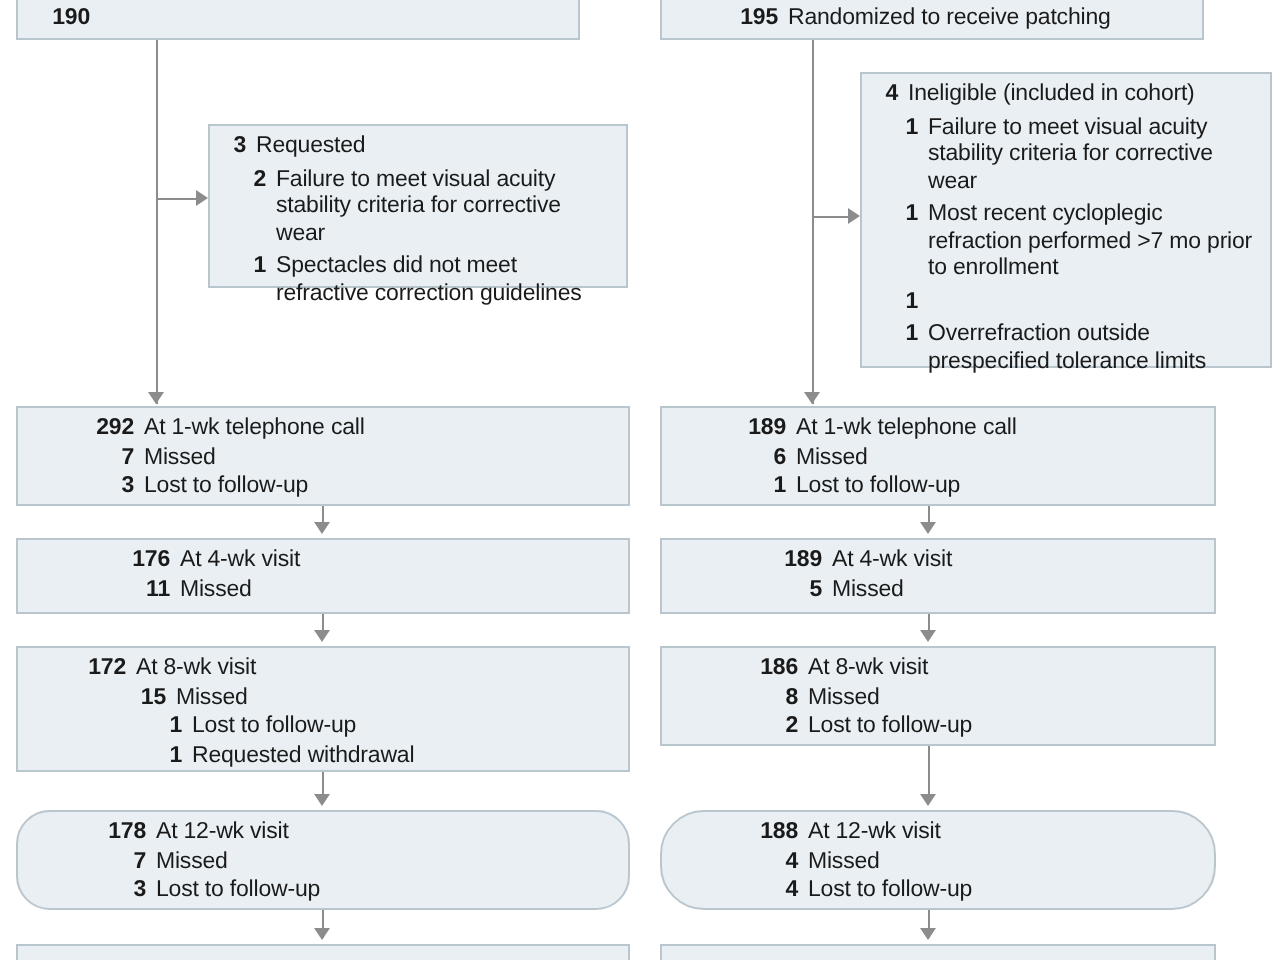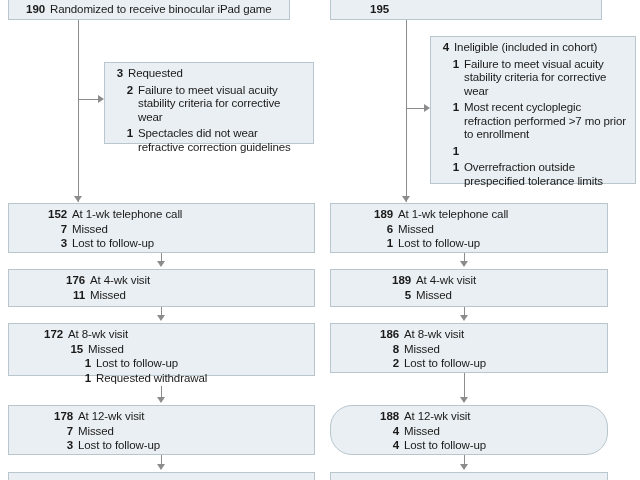--- a/index.html
+++ b/index.html
@@ -85,48 +85,47 @@
     border-bottom: 4px solid transparent;
     border-left: 6px solid #8c8c8c;
   }
 </style>
 </head>
 <body>
 
 <div class="fbox hdr" style="left:8px; top:-4px; width:282px; height:24px; padding-top:5px;">
   <div class="row lvl0">
     <span class="num">190</span>
-    <span class="txt">Randomized to receive binocular iPad game</span>
   </div>
 </div>
 
 <div class="vline" style="left:78px; top:20px; height:182px;"></div>
 <div class="arrow-down" style="left:74px; top:196px;"></div>
 
 <div class="hline" style="left:78px; top:99px; width:22px;"></div>
 <div class="arrow-right" style="left:98px; top:95px;"></div>
 
 <div class="fbox" style="left:104px; top:62px; width:210px; height:82px;">
   <div class="row lvl0">
     <span class="num" style="width:12px">3</span>
     <span class="txt">Requested</span>
   </div>
   <div class="row lvl1" style="margin-top:3px">
     <span class="num" style="width:12px">2</span>
     <span class="txt">Failure to meet visual acuity stability criteria for corrective wear</span>
   </div>
   <div class="row lvl1" style="margin-top:3px">
     <span class="num" style="width:12px">1</span>
-    <span class="txt">Spectacles did not wear refractive correction guidelines</span>
+    <span class="txt">Spectacles did not meet refractive correction guidelines</span>
   </div>
 </div>
 
 <div class="fbox" style="left:8px; top:203px; width:307px; height:50px;">
   <div class="row lvl0">
-    <span class="num" style="width:52px">152</span>
+    <span class="num" style="width:52px">292</span>
     <span class="txt">At 1-wk telephone call</span>
   </div>
   <div class="row lvl0">
     <span class="num" style="width:52px">7</span>
     <span class="txt">Missed</span>
   </div>
   <div class="row lvl0">
     <span class="num" style="width:52px">3</span>
     <span class="txt">Lost to follow-up</span>
   </div>
@@ -142,21 +141,21 @@
   </div>
   <div class="row lvl0">
     <span class="num" style="width:70px">11</span>
     <span class="txt">Missed</span>
   </div>
 </div>
 
 <div class="vline" style="left:161px; top:307px; height:12px;"></div>
 <div class="arrow-down" style="left:157px; top:315px;"></div>
 
-<div class="fbox" style="left:8px; top:323px; width:307px; height:53px;">
+<div class="fbox" style="left:8px; top:323px; width:307px; height:63px;">
   <div class="row lvl0">
     <span class="num" style="width:48px">172</span>
     <span class="txt">At 8-wk visit</span>
   </div>
   <div class="row lvl0">
     <span class="num" style="width:68px">15</span>
     <span class="txt">Missed</span>
   </div>
   <div class="row lvl0">
     <span class="num" style="width:76px">1</span>
@@ -164,21 +163,21 @@
   </div>
   <div class="row lvl0">
     <span class="num" style="width:76px">1</span>
     <span class="txt">Requested withdrawal</span>
   </div>
 </div>
 
 <div class="vline" style="left:161px; top:386px; height:15px;"></div>
 <div class="arrow-down" style="left:157px; top:397px;"></div>
 
-<div class="fbox" style="left:8px; top:405px; width:307px; height:50px;">
+<div class="fbox" style="left:8px; top:405px; width:307px; height:50px;border-radius:17px;">
   <div class="row lvl0">
     <span class="num" style="width:58px">178</span>
     <span class="txt">At 12-wk visit</span>
   </div>
   <div class="row lvl0">
     <span class="num" style="width:58px">7</span>
     <span class="txt">Missed</span>
   </div>
   <div class="row lvl0">
     <span class="num" style="width:58px">3</span>
@@ -187,20 +186,21 @@
 </div>
 
 <div class="vline" style="left:161px; top:455px; height:14px;"></div>
 <div class="arrow-down" style="left:157px; top:464px;"></div>
 
 <div class="fbox" style="left:8px; top:472px; width:307px; height:20px;"></div>
 
 <div class="fbox hdr" style="left:330px; top:-4px; width:272px; height:24px; padding-top:5px;">
   <div class="row lvl0">
     <span class="num" style="width:52px">195</span>
+    <span class="txt">Randomized to receive patching</span>
   </div>
 </div>
 
 <div class="vline" style="left:406px; top:20px; height:182px;"></div>
 <div class="arrow-down" style="left:402px; top:196px;"></div>
 
 <div class="hline" style="left:406px; top:108px; width:20px;"></div>
 <div class="arrow-right" style="left:424px; top:104px;"></div>
 
 <div class="fbox" style="left:430px; top:36px; width:206px; height:148px;">

